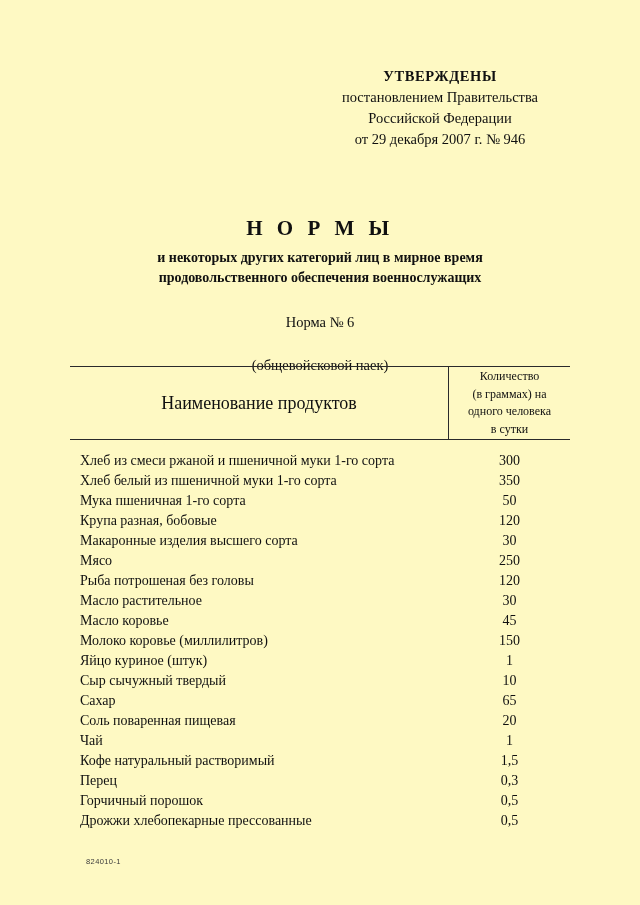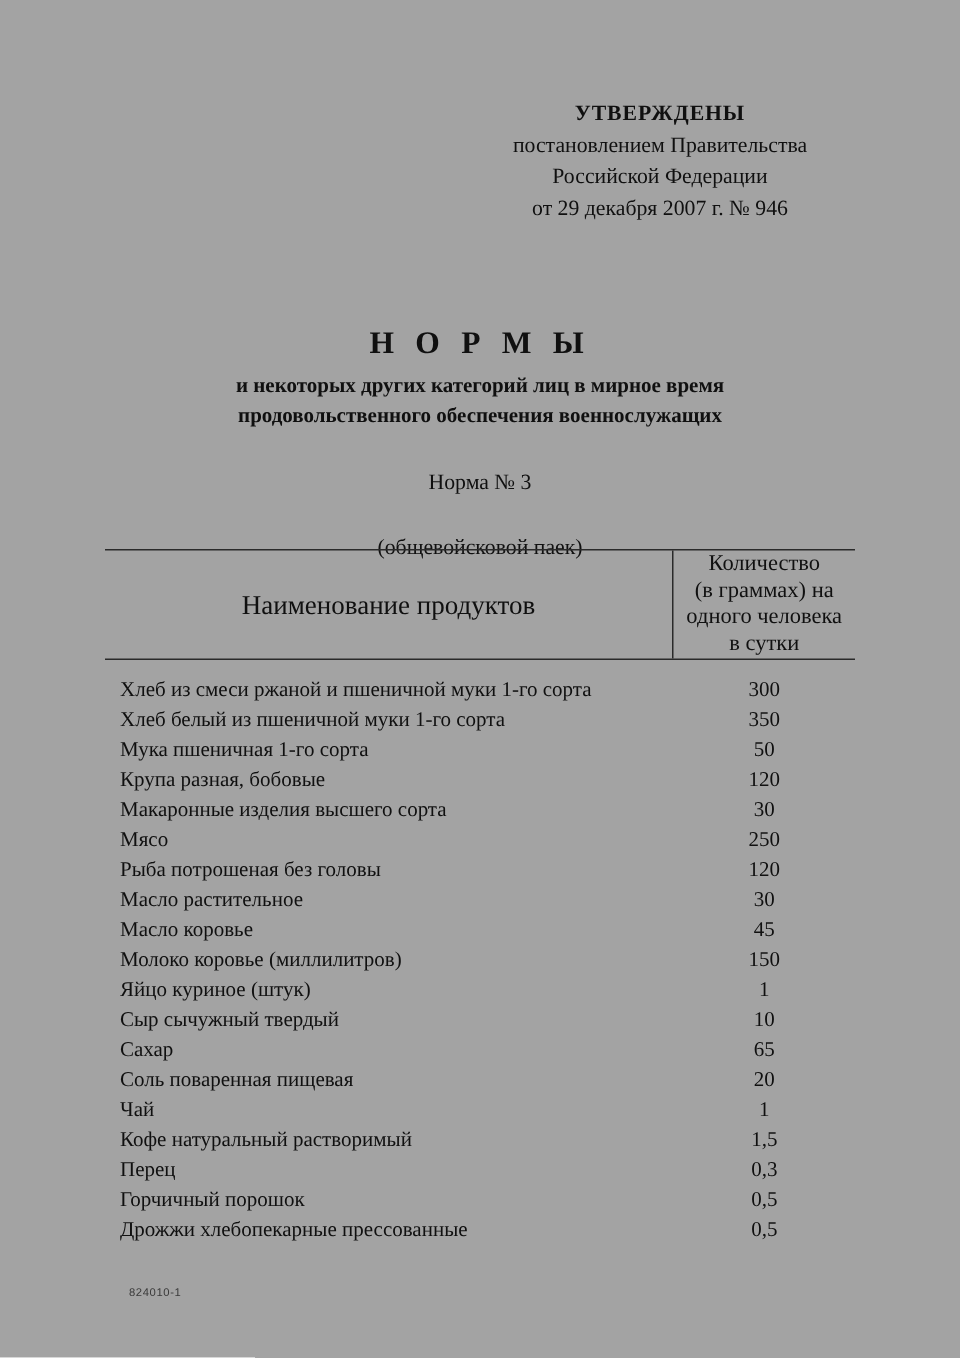--- a/index.html
+++ b/index.html
@@ -4,21 +4,21 @@
 <style>
   html, body {
     margin: 0;
     padding: 0;
     background: #ffffff;
   }
   .page {
     position: relative;
     width: 640px;
     height: 905px;
-    background: #a3a3a3;
+    background: #fef9c3;
     font-family: "Liberation Serif", "DejaVu Serif", serif;
     color: #101010;
     overflow: hidden;
   }
 
   
   .approval {
     position: absolute;
     left: 330px;
     top: 66px;
@@ -98,21 +98,21 @@
   .th-qty {
     position: absolute;
     left: 379px;
     top: 0;
     right: 0;
     height: 72px;
     display: flex;
     flex-direction: column;
     align-items: center;
     justify-content: center;
-    font-size: 15px;
+    font-size: 12px;
     line-height: 17.5px;
     text-align: center;
   }
 
   .tbody {
     padding-top: 11px;
   }
   .row {
     position: relative;
     height: 20px;
@@ -157,21 +157,21 @@
     <div>Российской Федерации</div>
     <div>от 29 декабря 2007 г. № 946</div>
   </div>
 
   <div class="title-block">
     <div class="doc-title">Н О Р М Ы</div>
     <div class="doc-subtitle">
       <div>и некоторых других категорий лиц в мирное время</div>
       <div>продовольственного обеспечения военнослужащих</div>
     </div>
-    <div class="norm-line">Норма № 3</div>
+    <div class="norm-line">Норма № 6</div>
     <div class="ration-line">(общевойсковой паек)</div>
   </div>
 
   <div class="table">
     <div class="rule"></div>
 
     <div class="thead">
       <div class="vdivider"></div>
       <div class="th-name">Наименование продуктов</div>
       <div class="th-qty">

